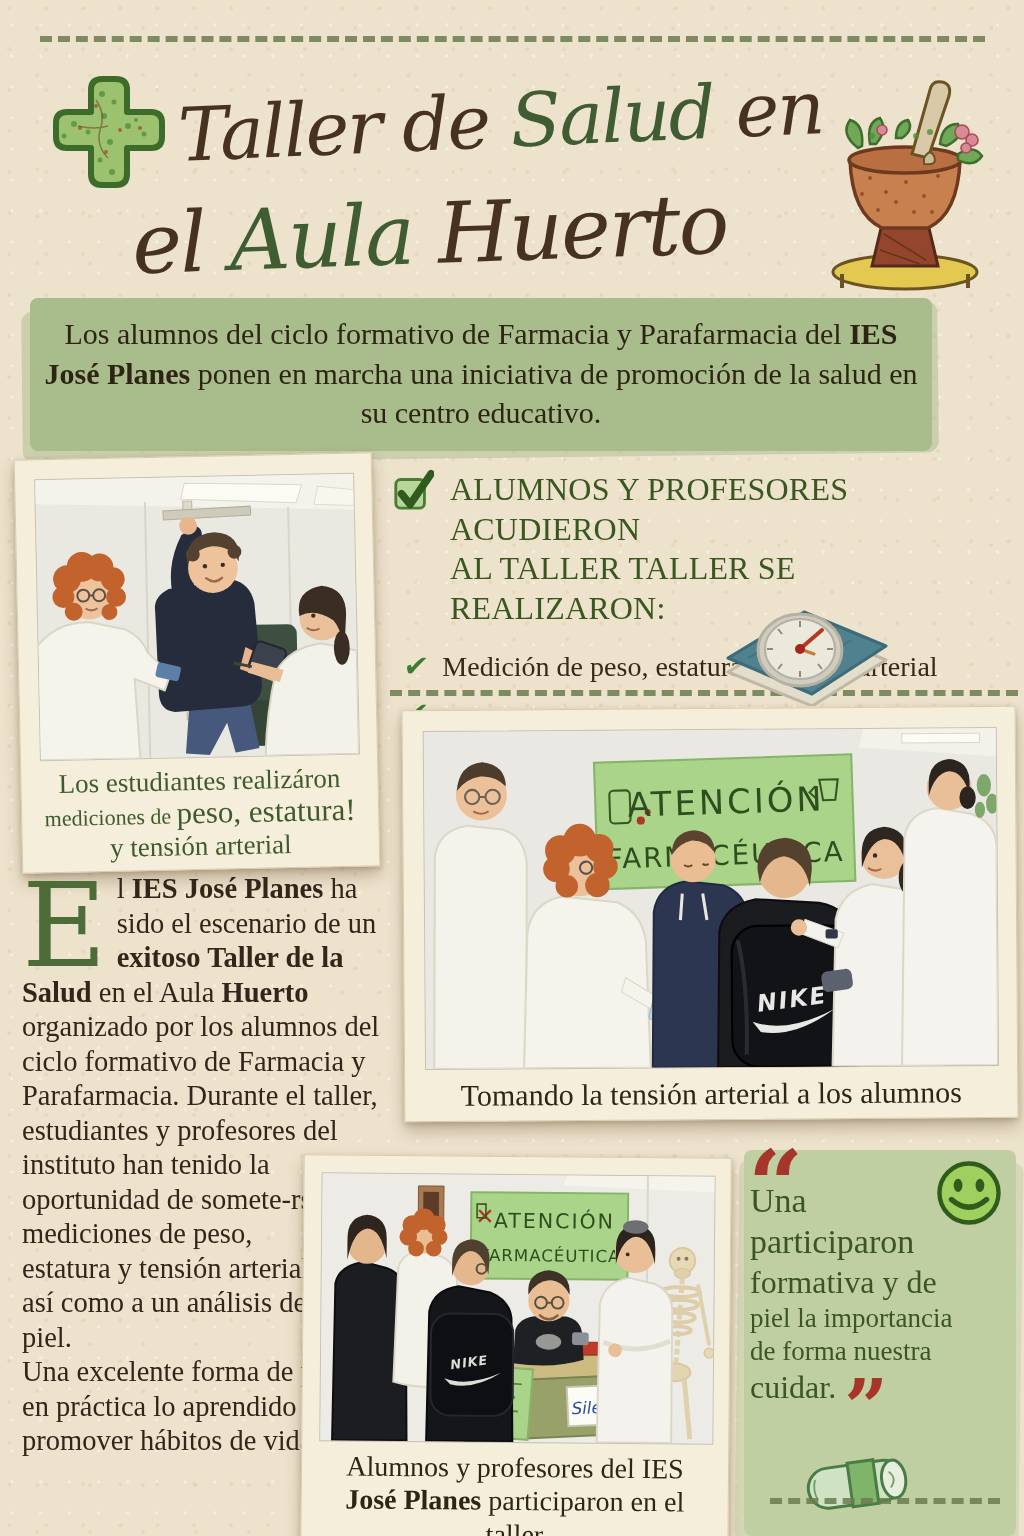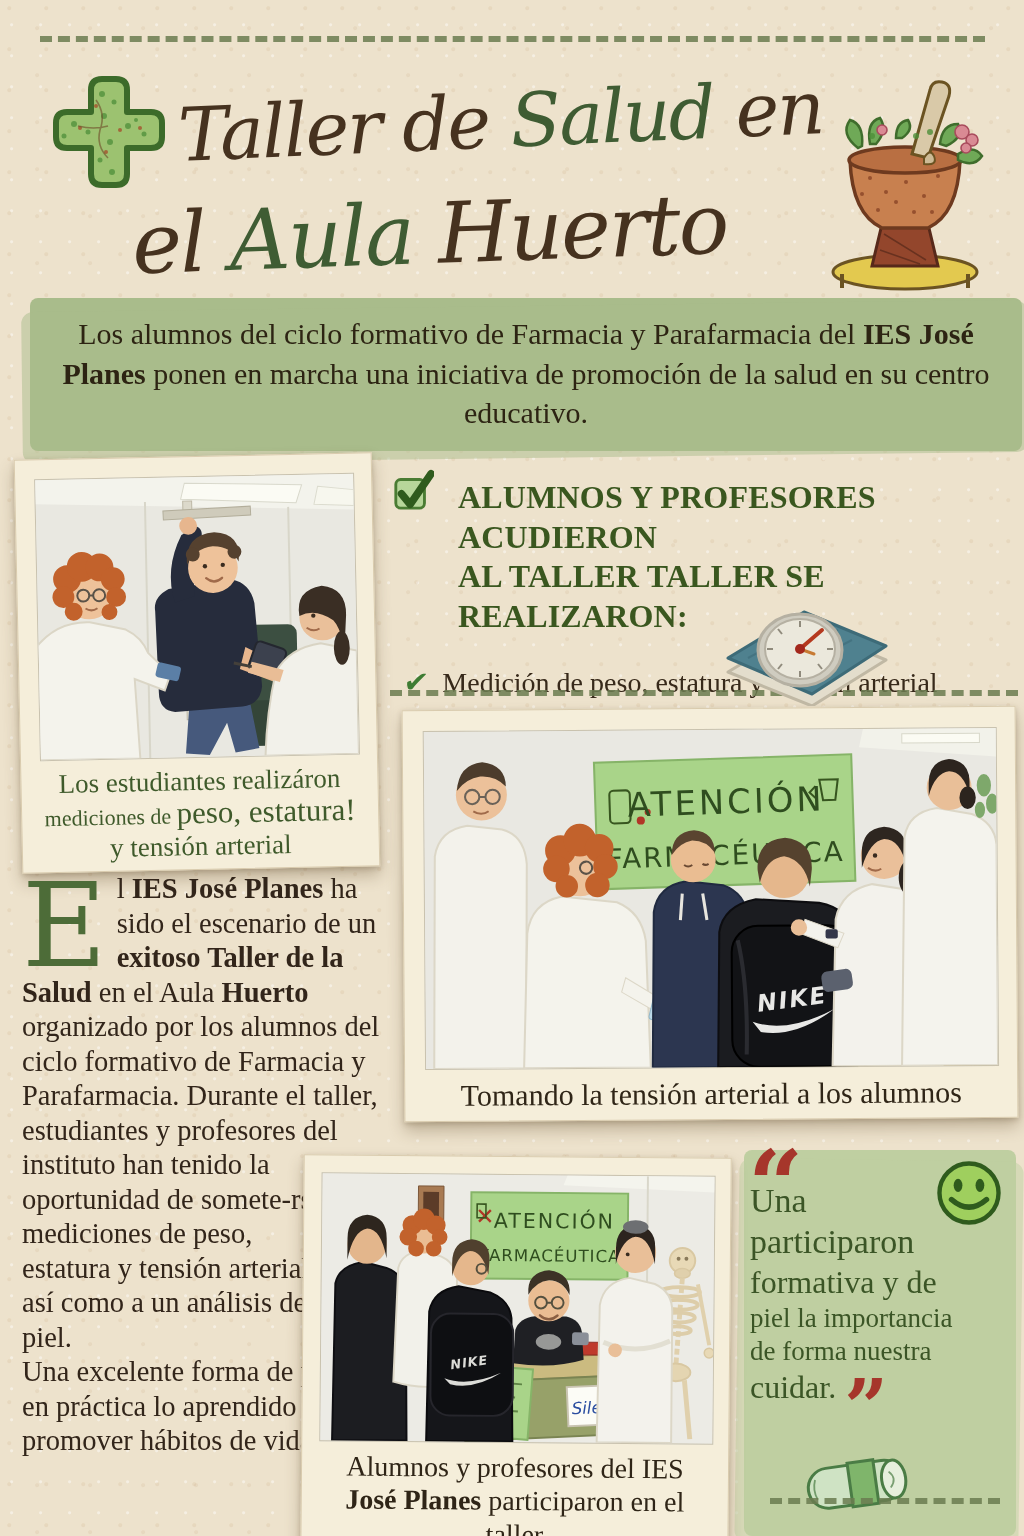--- a/index.html
+++ b/index.html
@@ -20,21 +20,21 @@
   .cross{position:absolute;left:44px;top:76px;}
   .mortar{position:absolute;left:812px;top:74px;}
   .title-l1,.title-l2{position:absolute;font-family:"DejaVu Serif",serif;font-style:italic;
     letter-spacing:-2px;white-space:nowrap;line-height:1;}
   .title-l1{left:178px;top:84px;font-size:74px;transform:rotate(-2.5deg);}
   .title-l2{left:132px;top:192px;font-size:84px;transform:rotate(-2deg);}
   .t-brown{color:#46321f;}
   .t-green{color:#3f5c33;}
 
   
-  .lead{position:absolute;left:30px;top:298px;width:992px;z-index:0;background:#a9bc8b;
+  .lead{position:absolute;left:30px;top:298px;width:902px;z-index:0;background:#a9bc8b;
     border-radius:8px;padding:16px 8px 18px;box-sizing:border-box;}
   .lead::before{content:"";position:absolute;left:-8px;right:-6px;top:8px;bottom:-7px;
     background:#a9bc8b;opacity:.5;transform:rotate(-.7deg);z-index:-1;border-radius:12px;}
   .lead p{margin:0;text-align:center;font-size:30px;line-height:1.32;color:#2d2413;}
   .lead b{font-weight:700;}
 
   
   .polaroid{position:absolute;background:#f5eeda;border:1px solid #d9cbae;
     box-shadow:0 9px 16px rgba(95,75,45,.32),0 2px 5px rgba(95,75,45,.25);box-sizing:border-box;}
   .polaroid svg.ph{display:block;background:#e9e8e2;border:1px solid #c9c2ae;width:100%;}
@@ -44,21 +44,21 @@
   .p1 .cap .lg{font-size:31px;}
   .p2{left:403px;top:708px;width:614px;padding:20px 20px 8px;transform:rotate(-.4deg);}
   .p2 .cap{margin-top:9px;text-align:center;color:#2f2517;font-size:30px;}
   .p3{left:302px;top:1156px;width:428px;padding:17px 17px 8px;transform:rotate(.5deg);z-index:4;}
   .p3 .cap{margin-top:8px;text-align:center;color:#2f2517;font-size:28px;line-height:1.2;}
   .p3 .cap b{font-weight:700;}
 
   
   .checklist{position:absolute;left:392px;top:466px;width:628px;}
   .check-head{display:flex;gap:12px;align-items:flex-start;}
-  .check-head h2{margin:12px;font-size:32px;line-height:1.24;color:#3a571f;font-weight:700;letter-spacing:.2px;}
+  .check-head h2{margin:4px;font-size:32px;line-height:1.24;color:#3a571f;font-weight:400;letter-spacing:.2px;}
   .check-items{list-style:none;margin:16px 0 0;padding:0 0 0 12px;}
   .check-items li{display:flex;gap:14px;align-items:baseline;font-size:28px;color:#37291a;margin-bottom:13px;}
   .check-items .tick{color:#3e7c33;font-family:"DejaVu Sans",sans-serif;font-weight:700;font-size:29px;transform:skewX(-8deg);}
   .scale-ill{position:absolute;left:700px;top:594px;z-index:2;}
 
   
   .article{position:absolute;left:22px;top:872px;width:374px;font-size:28.5px;line-height:34.5px;color:#32251a;}
   .article p{margin:0;}
   .article b{font-weight:700;}
   .dropcap{float:left;font-family:"DejaVu Serif",serif;font-size:116px;line-height:.8;

